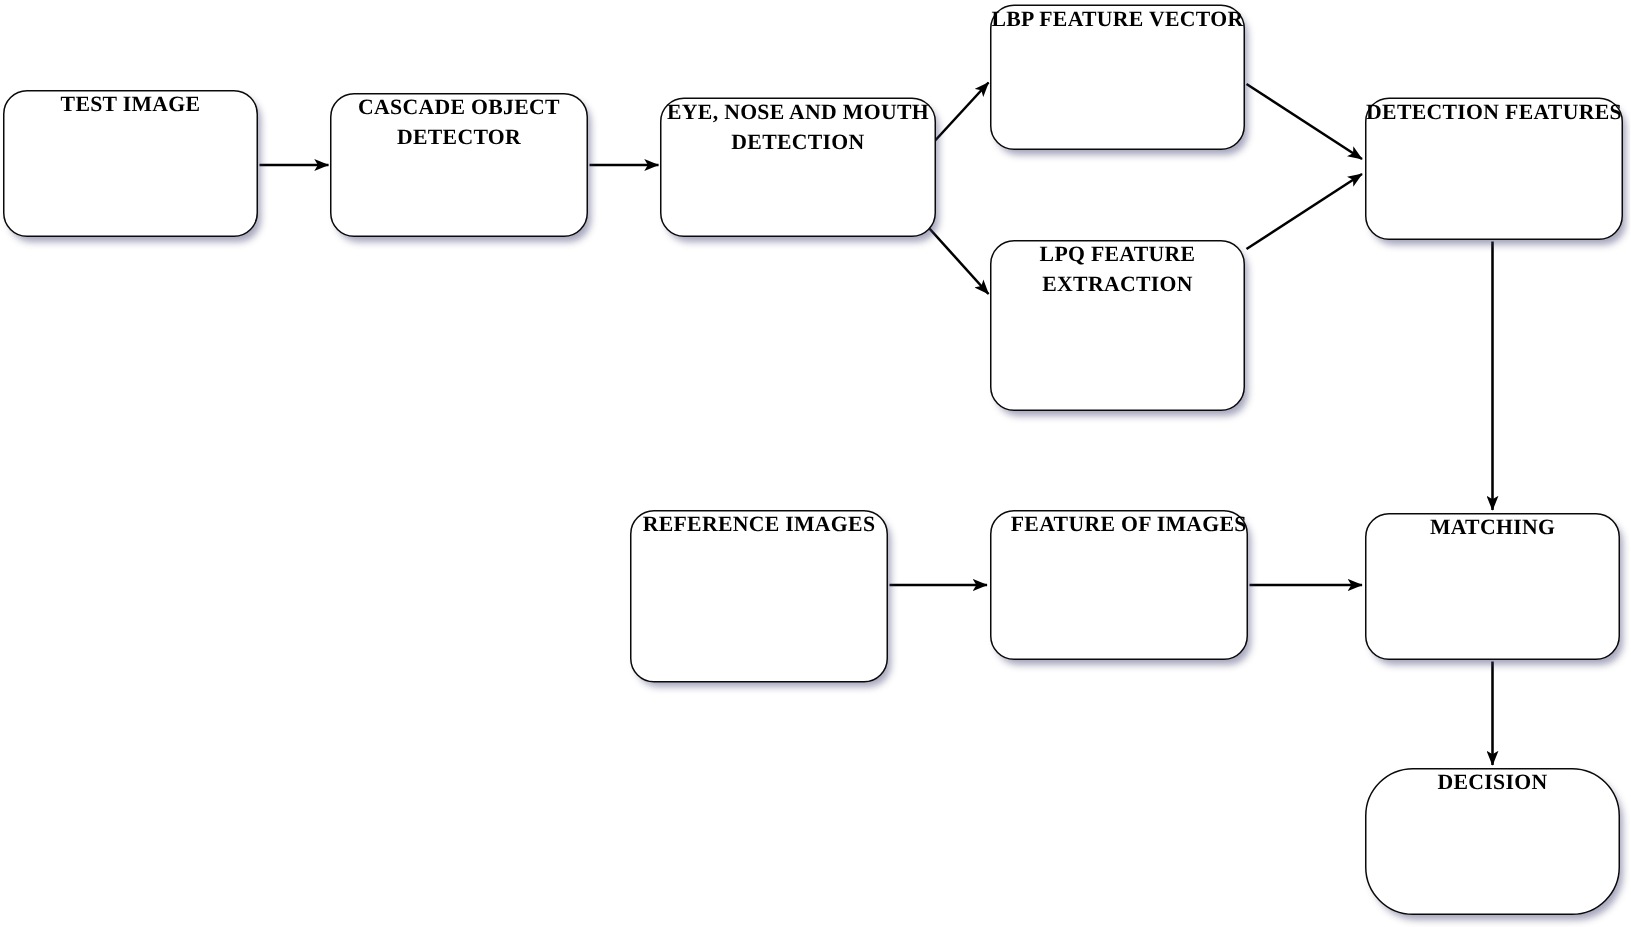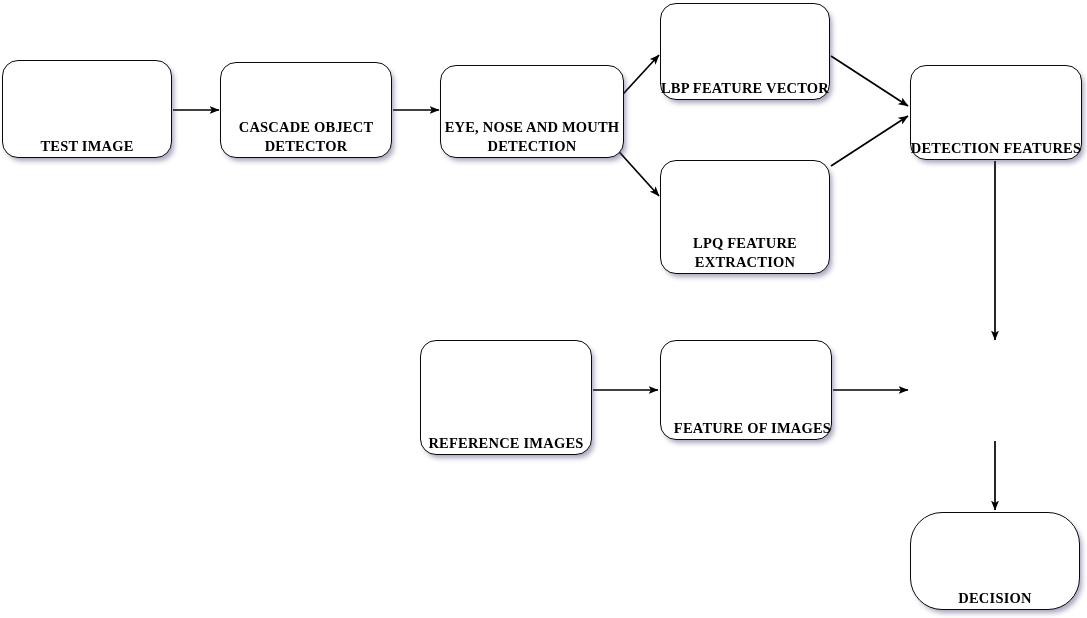--- a/index.html
+++ b/index.html
@@ -15,21 +15,21 @@
     overflow: hidden;
     font-family: "Liberation Serif", "DejaVu Serif", serif;
   }
   .node {
     position: absolute;
     box-sizing: border-box;
     background: #ffffff;
     border: 1.6px solid #0a0a0a;
     border-radius: 16px;
     display: flex;
-    align-items: flex-end;
+    align-items: flex-start;
     justify-content: center;
     text-align: center;
     font-weight: bold;
     font-size: 14.5px;
     letter-spacing: 0.2px;
     line-height: 1.35;
     color: #000000;
     box-shadow: 3px 4px 5px -1px rgba(60, 60, 110, 0.45);
     z-index: 2;
   }
@@ -108,18 +108,21 @@
   </div>
 
   <div class="node overflow" style="left: 420px; top: 340px; width: 172px; height: 115px;">
     <span class="label">REFERENCE IMAGES</span>
   </div>
 
   <div class="node overflow" style="left: 660px; top: 340px; width: 172px; height: 100px; padding-left: 13px;">
     <span class="label">FEATURE OF IMAGES</span>
   </div>
 
+  <div class="node" style="left: 910px; top: 342px; width: 170px; height: 98px;">
+    <span class="label">MATCHING</span>
+  </div>
 
   <div class="node" style="left: 910px; top: 512px; width: 170px; height: 98px; border-radius: 32px;">
     <span class="label">DECISION</span>
   </div>
 
 </div>
 
 </body></html>

